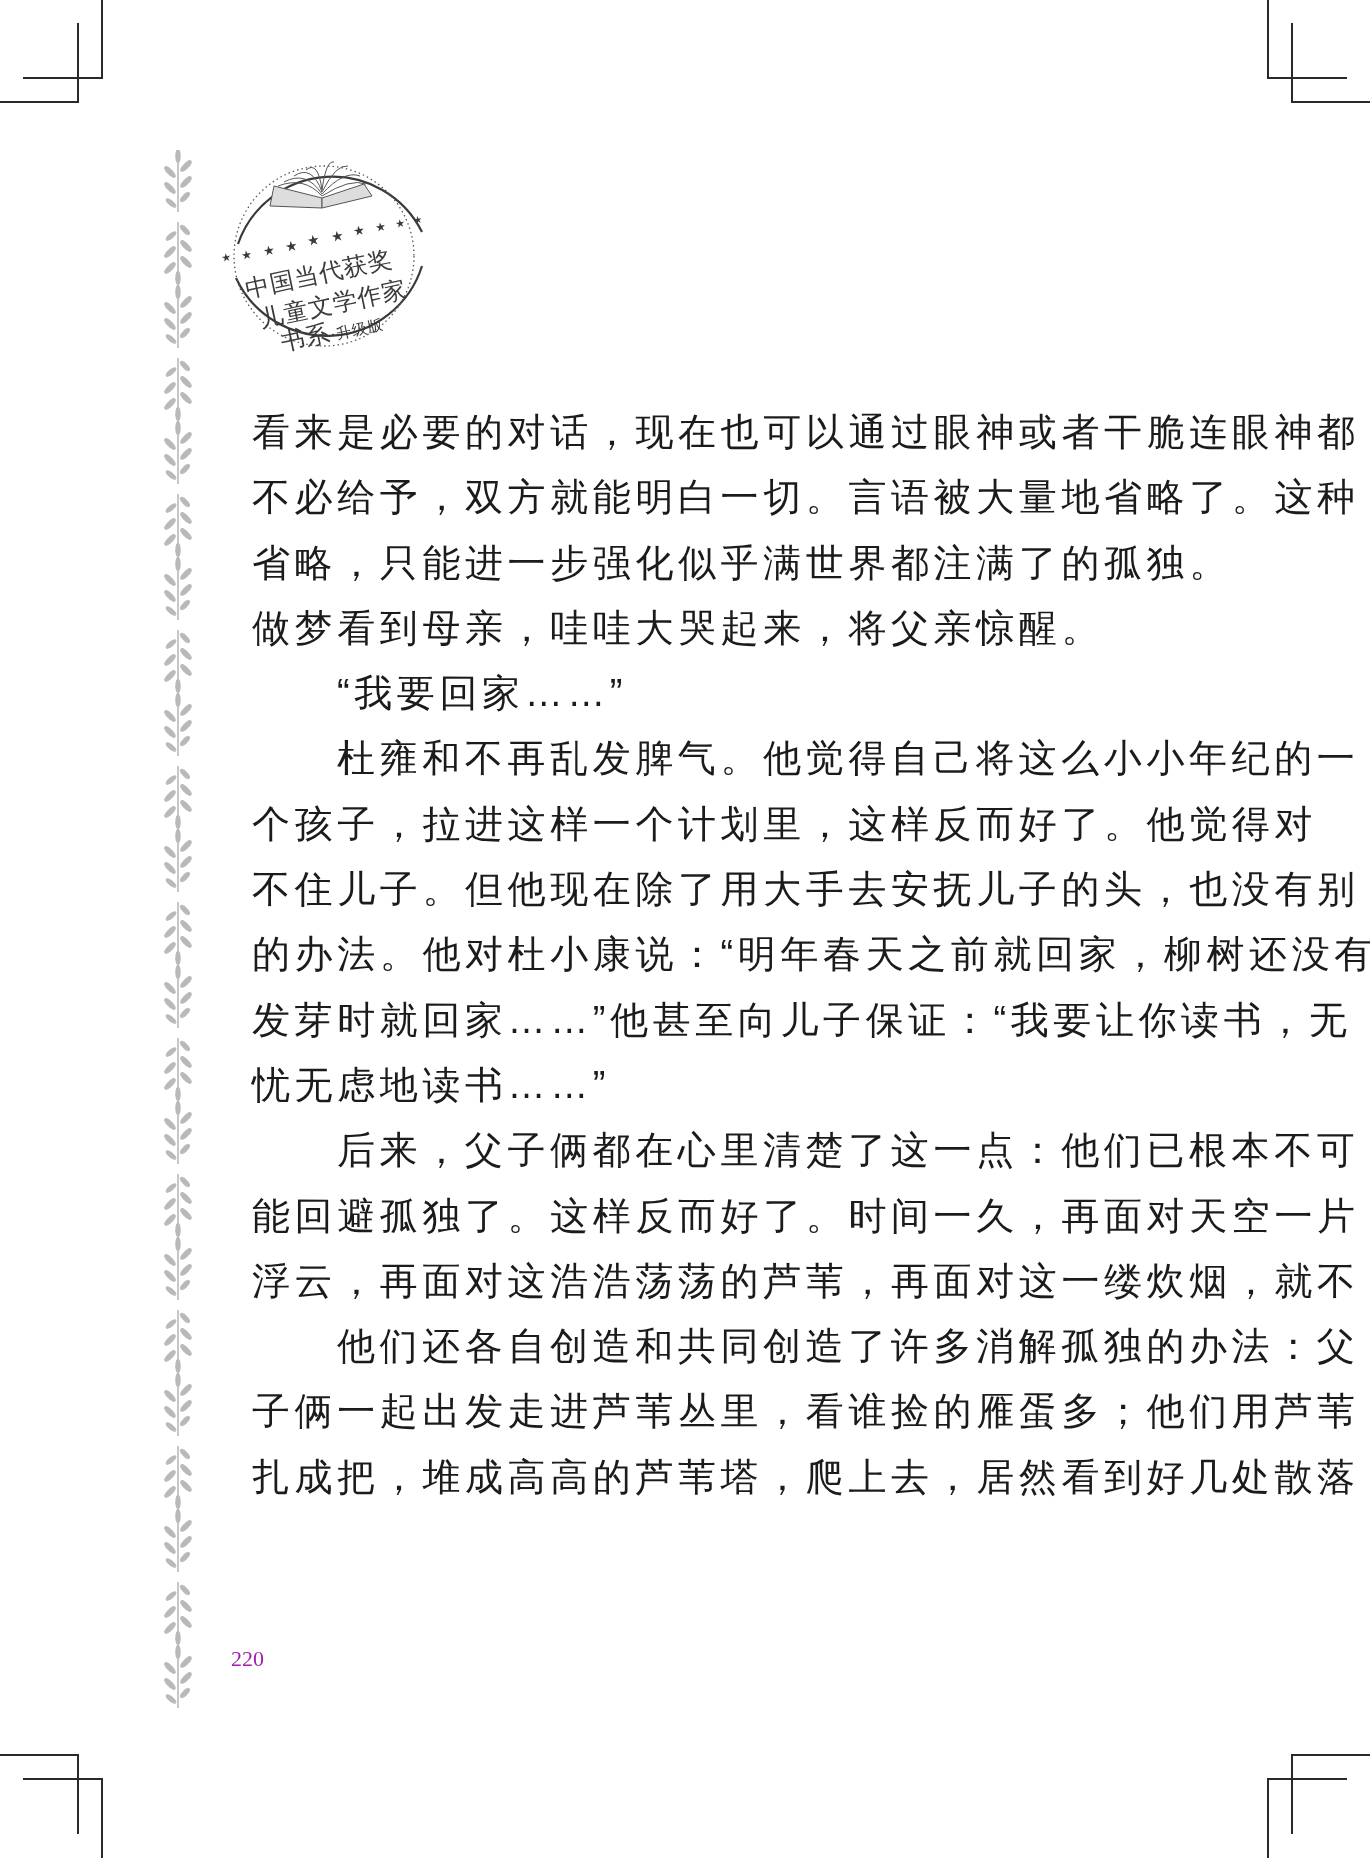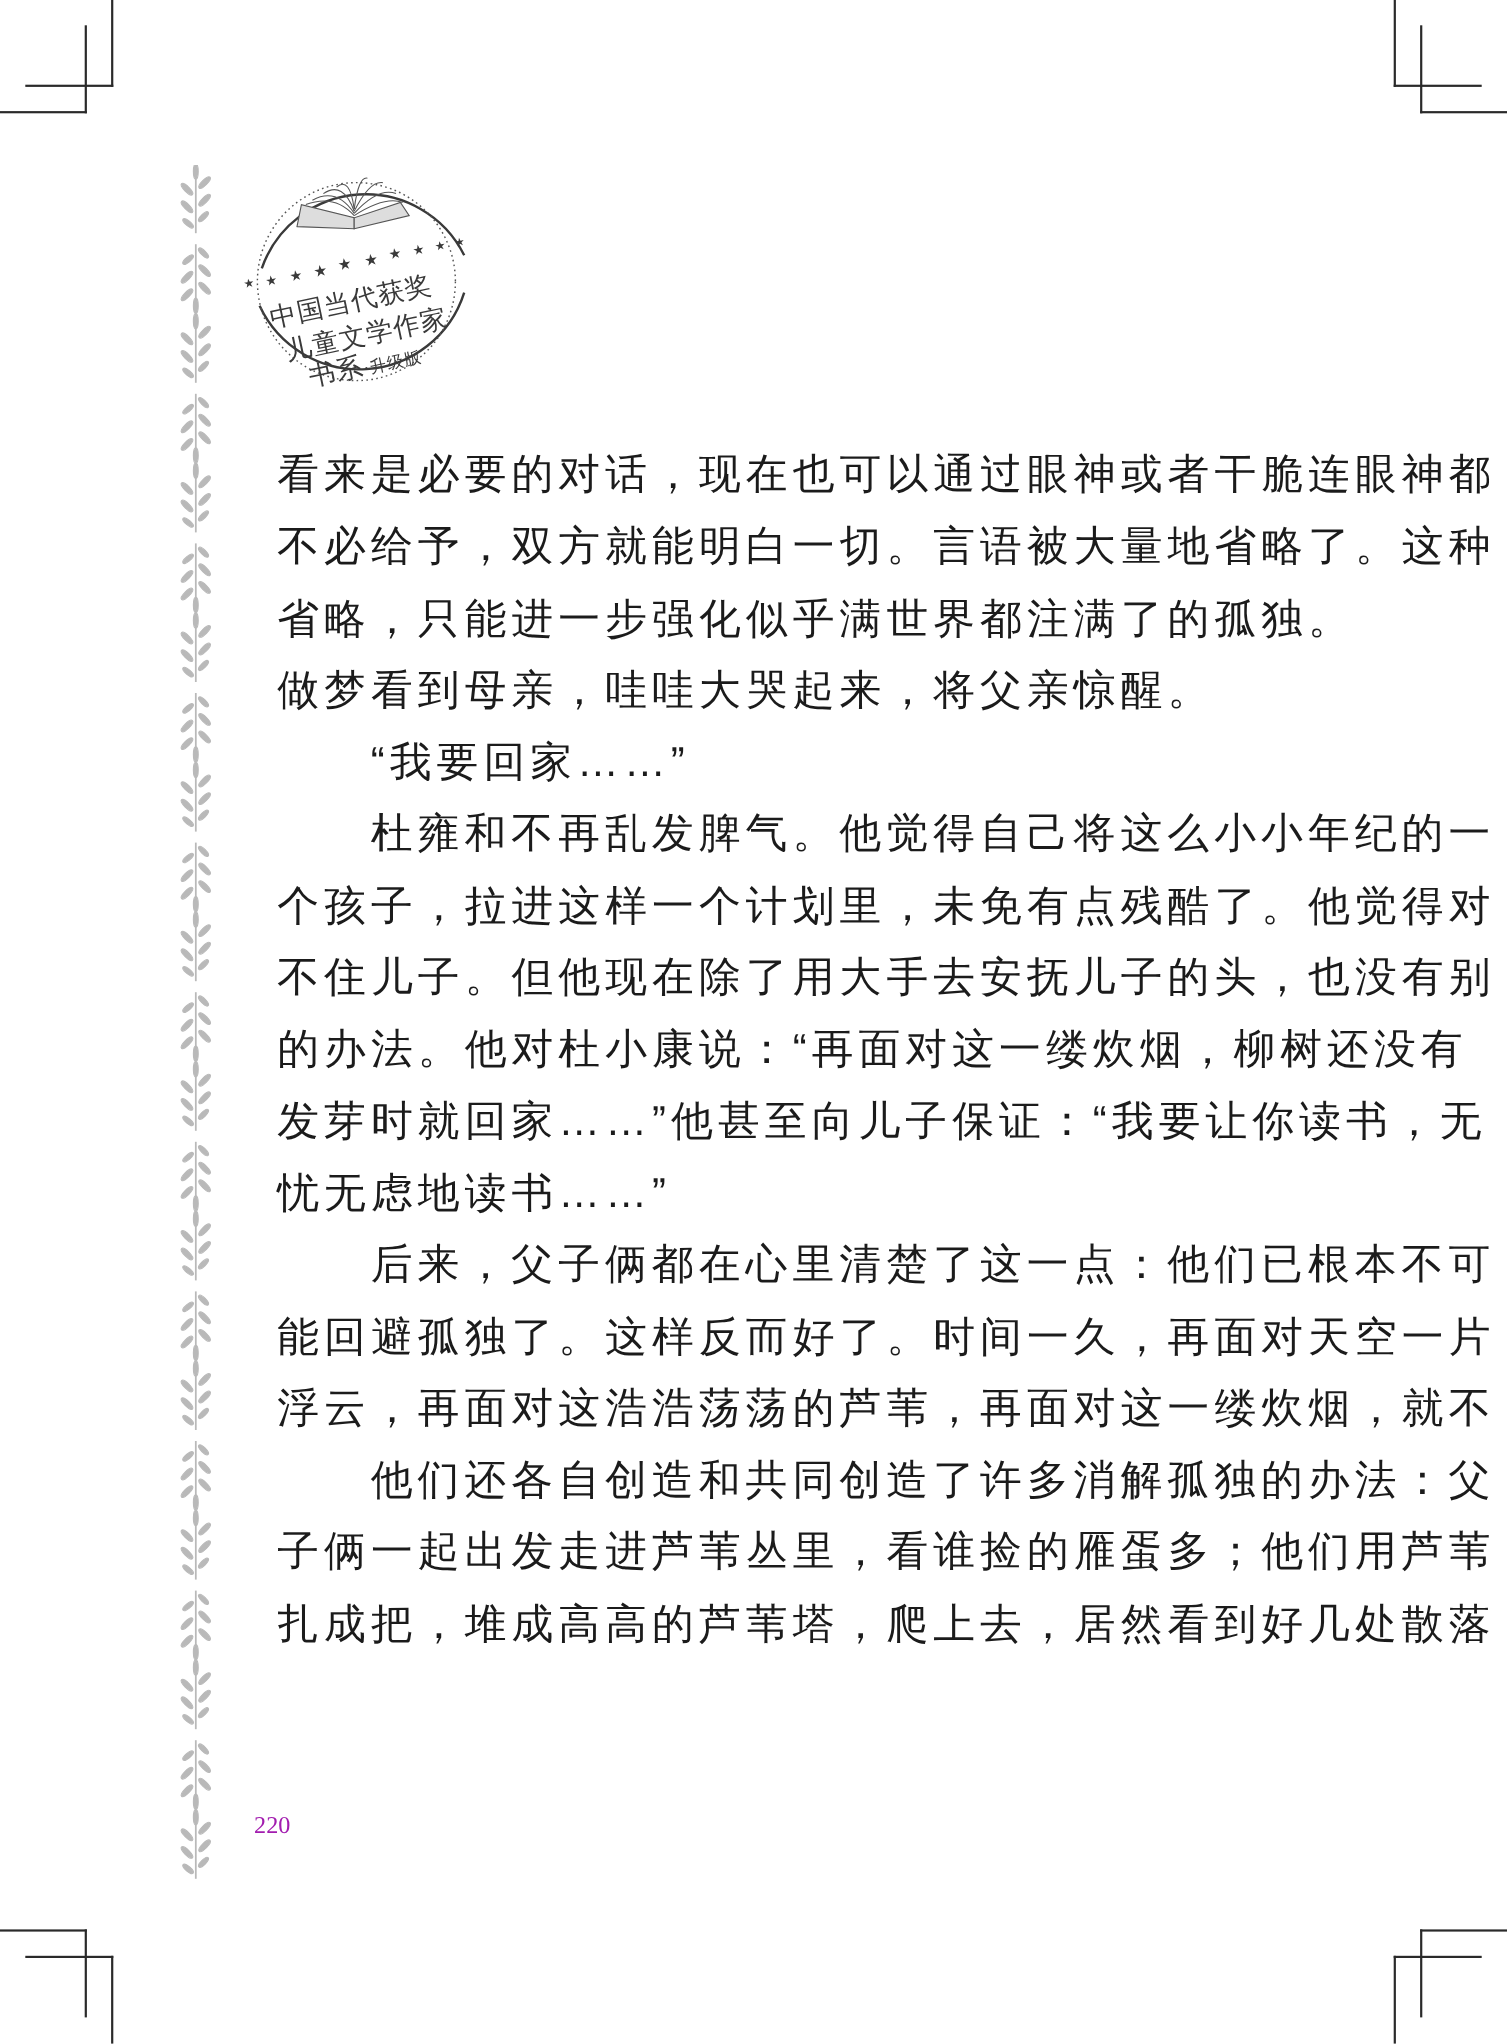--- a/index.html
+++ b/index.html
@@ -131,23 +131,23 @@
   </div>
 </div>
 
 <div id="body-text">
     <div class="line">看来是必要的对话，现在也可以通过眼神或者干脆连眼神都</div>
     <div class="line">不必给予，双方就能明白一切。言语被大量地省略了。这种</div>
     <div class="line">省略，只能进一步强化似乎满世界都注满了的孤独。</div>
     <div class="line">做梦看到母亲，哇哇大哭起来，将父亲惊醒。</div>
     <div class="line indent">“我要回家……”</div>
     <div class="line indent">杜雍和不再乱发脾气。他觉得自己将这么小小年纪的一</div>
-    <div class="line">个孩子，拉进这样一个计划里，未免有点残酷了。他觉得对</div>
+    <div class="line">个孩子，拉进这样一个计划里，这样反而好了。他觉得对</div>
     <div class="line">不住儿子。但他现在除了用大手去安抚儿子的头，也没有别</div>
-    <div class="line">的办法。他对杜小康说：“再面对这一缕炊烟，柳树还没有</div>
+    <div class="line">的办法。他对杜小康说：“明年春天之前就回家，柳树还没有</div>
     <div class="line">发芽时就回家……”他甚至向儿子保证：“我要让你读书，无</div>
     <div class="line">忧无虑地读书……”</div>
     <div class="line indent">后来，父子俩都在心里清楚了这一点：他们已根本不可</div>
     <div class="line">能回避孤独了。这样反而好了。时间一久，再面对天空一片</div>
     <div class="line">浮云，再面对这浩浩荡荡的芦苇，再面对这一缕炊烟，就不</div>
     <div class="line indent">他们还各自创造和共同创造了许多消解孤独的办法：父</div>
     <div class="line">子俩一起出发走进芦苇丛里，看谁捡的雁蛋多；他们用芦苇</div>
     <div class="line">扎成把，堆成高高的芦苇塔，爬上去，居然看到好几处散落</div>
   </div>
 

